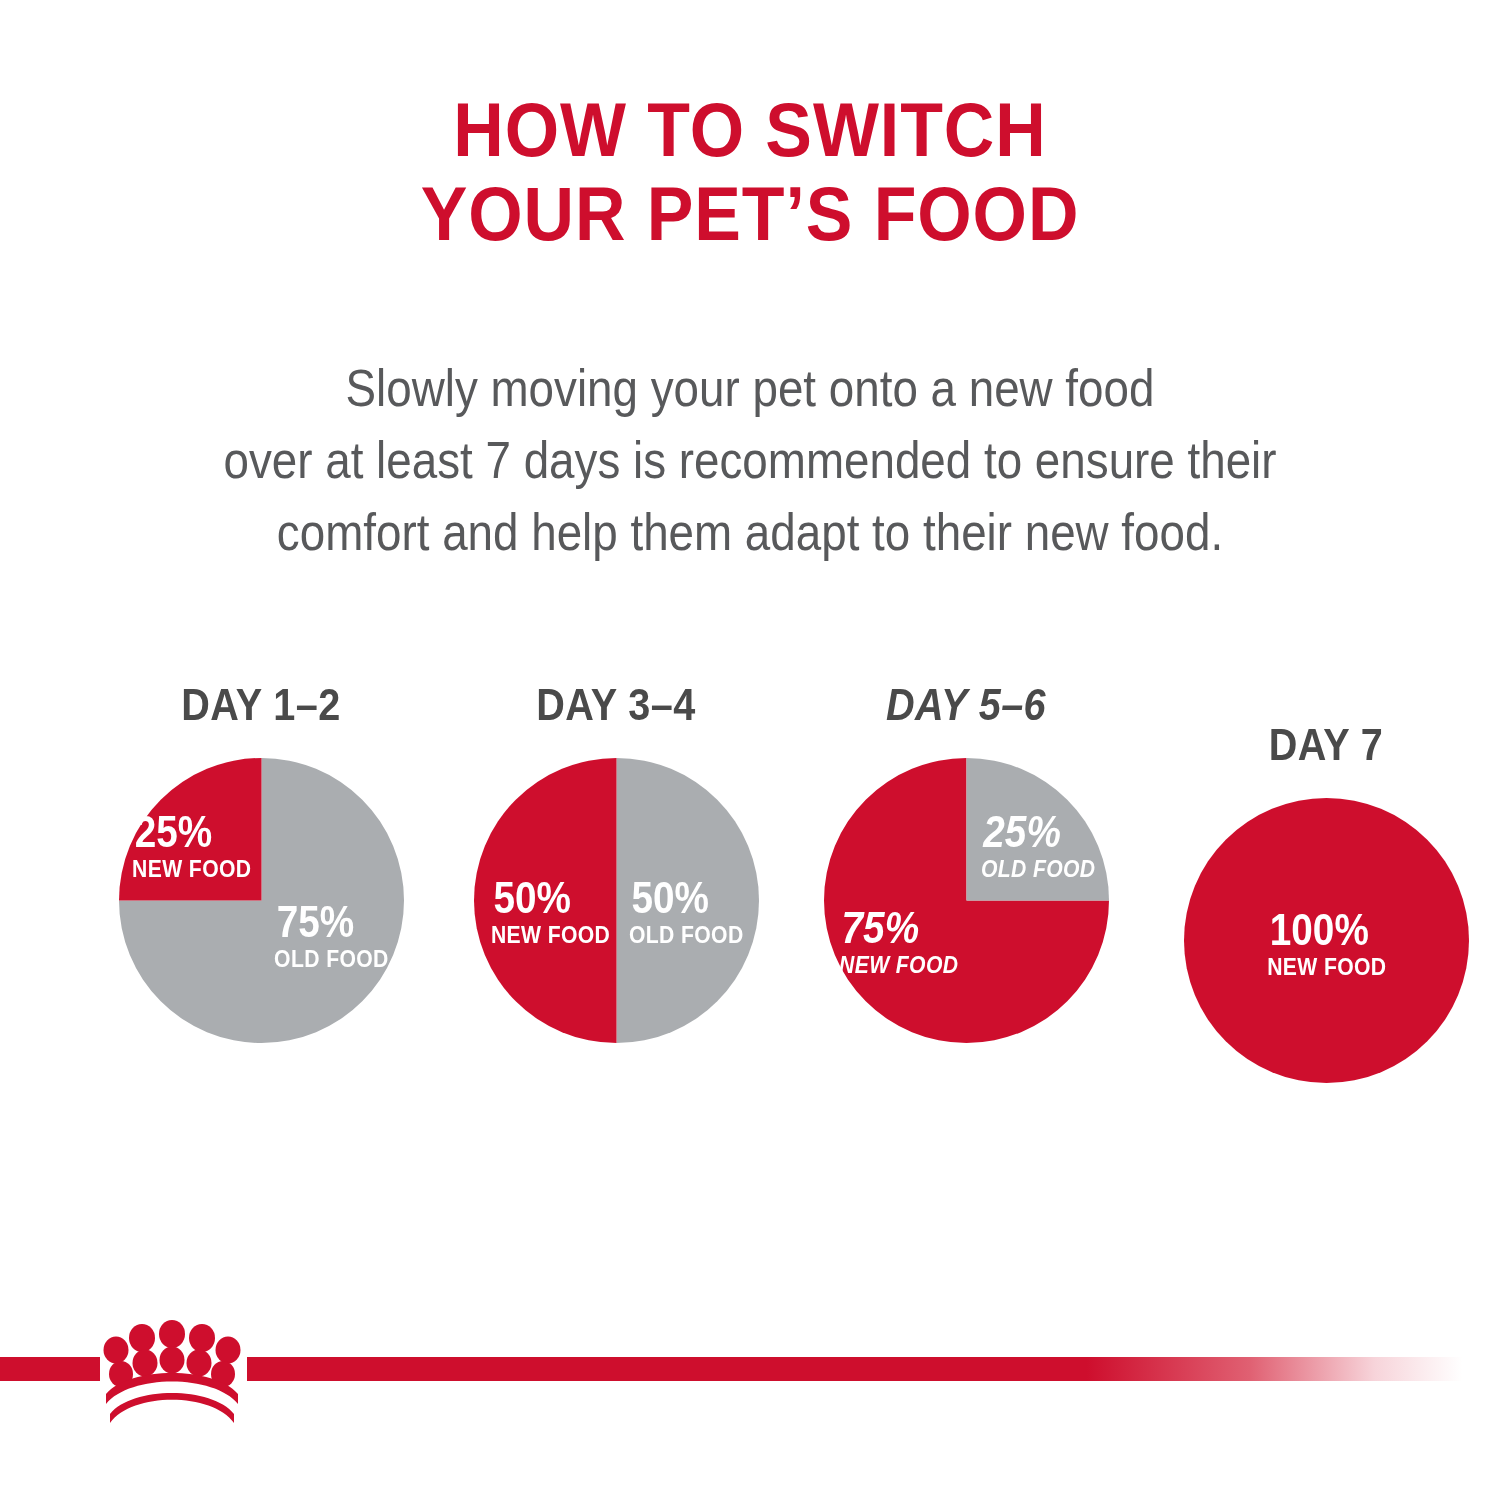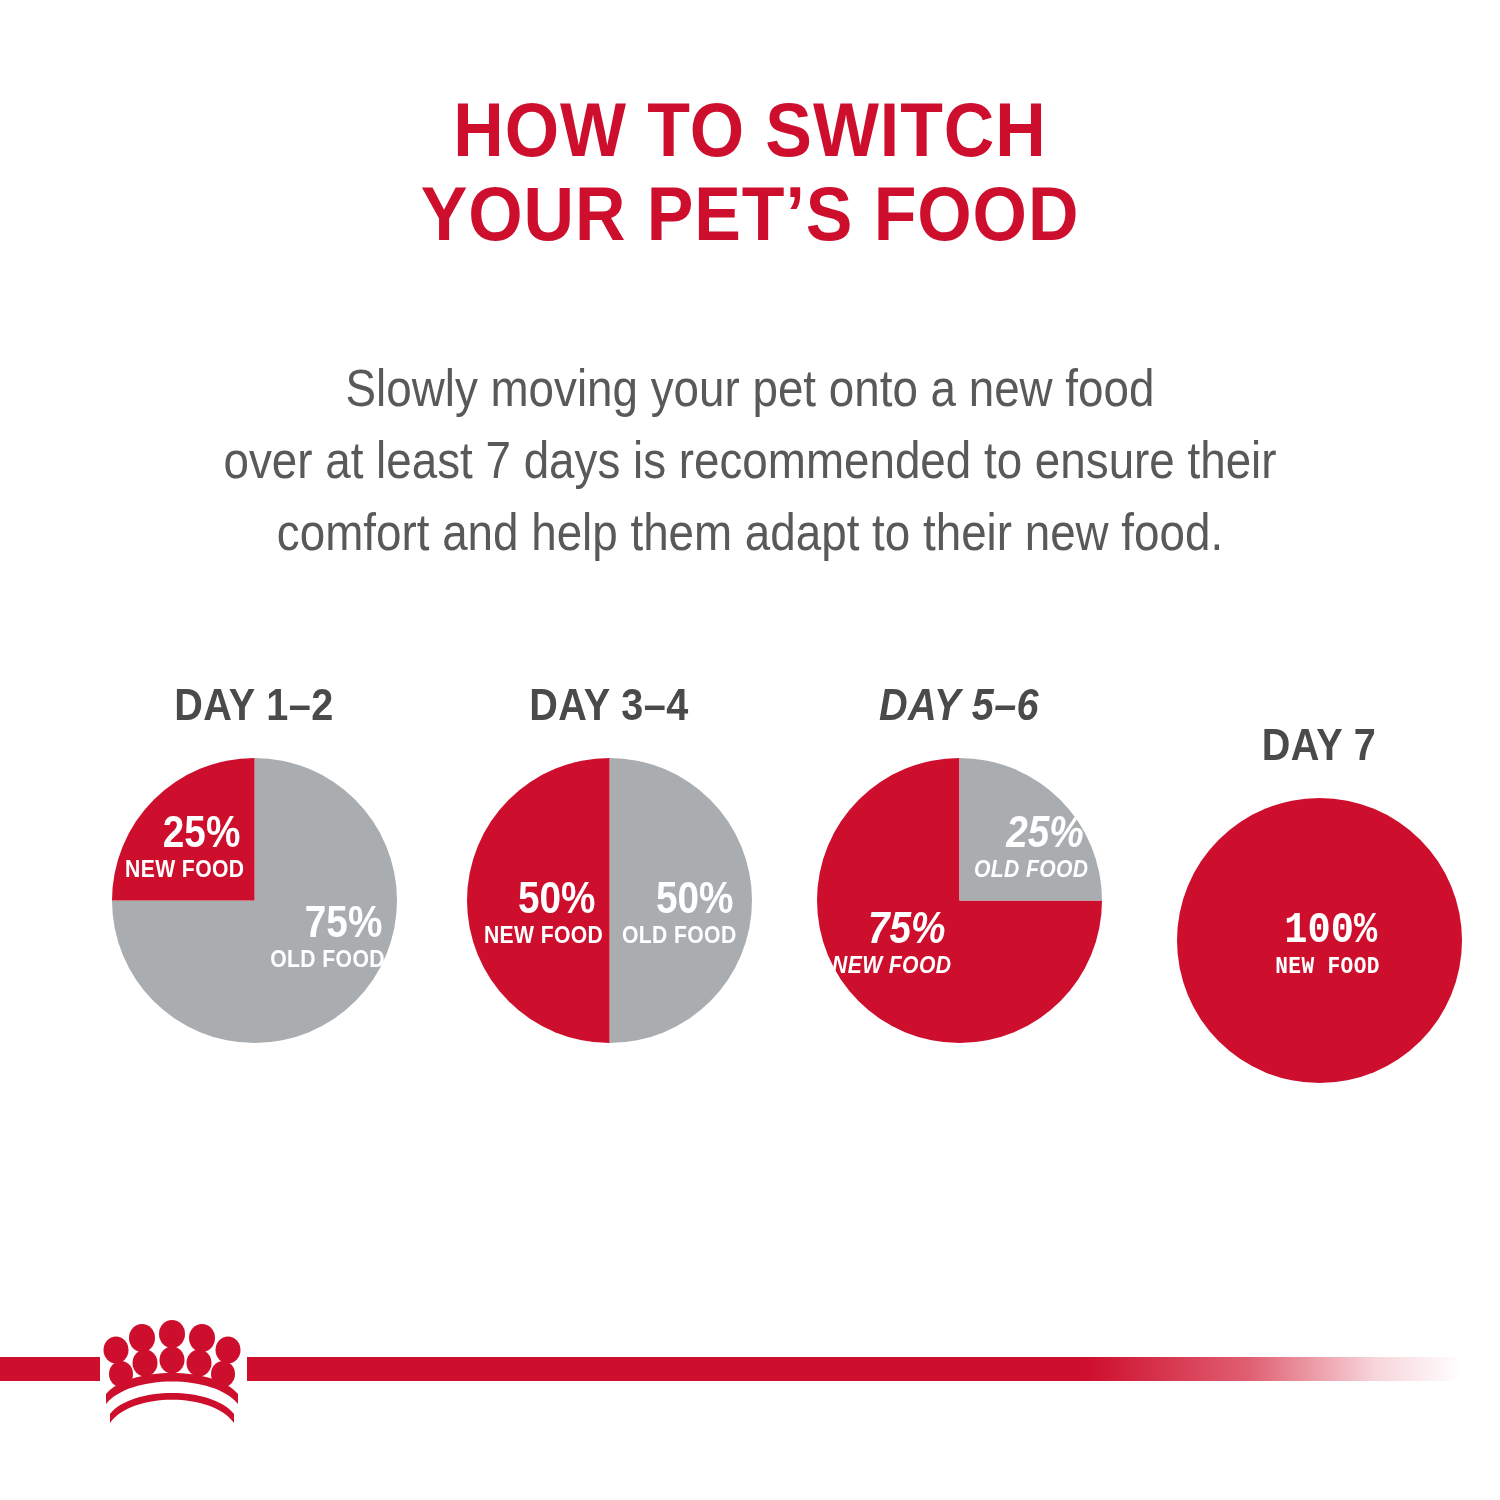--- a/index.html
+++ b/index.html
@@ -48,21 +48,21 @@
     line-height: 72px;
     transform: scaleX(0.88);
     transform-origin: center top;
   }
   .intro .p-line { display: block; white-space: nowrap; }
 
   
   .pie-row {
     position: absolute;
     top: 680px;
-    left: 4px;
+    left: 11px;
     width: 1304px;
     height: 420px;
   }
   .pie-cell {
     position: absolute;
     top: 0;
     width: 330px;
     height: 420px;
   }
   .pie-cell.c0 { left: 85px;  }
@@ -92,21 +92,21 @@
     top: 78px;
     left: 23px;
     width: 285px;
     height: 285px;
   }
   .pie-svg { display: block; width: 285px; height: 285px; }
 
   
   .slice-label {
     position: absolute;
-    text-align: right;
+    text-align: left;
     color: #FFFFFF;
     font-family: "Liberation Sans Narrow", "Liberation Sans", sans-serif;
     white-space: nowrap;
     pointer-events: none;
   }
   .slice-label .pct {
     display: block;
     font-weight: bold;
     font-size: 44px;
     line-height: 44px;
@@ -230,21 +230,21 @@
       </div>
     </div>
   </div>
 
   <div class="pie-cell c3">
     <div class="day-label">DAY 7</div>
     <div class="pie-wrap">
       <svg class="pie-svg" viewBox="0 0 285 285">
         <circle cx="142.5" cy="142.5" r="142.5" fill="#CE0E2D"></circle>
       </svg>
-      <div class="slice-label" style="left:78px; top:110px; width:130px;font-family:Liberation Mono, monospace;">
+      <div class="slice-label" style="left:78px; top:110px; width:130px;">
         <span class="pct">100%</span>
         <span class="nm">NEW FOOD</span>
       </div>
     </div>
   </div>
 
 </div>
 
 <div class="brand-bar">
   <div class="bar-left"></div>

